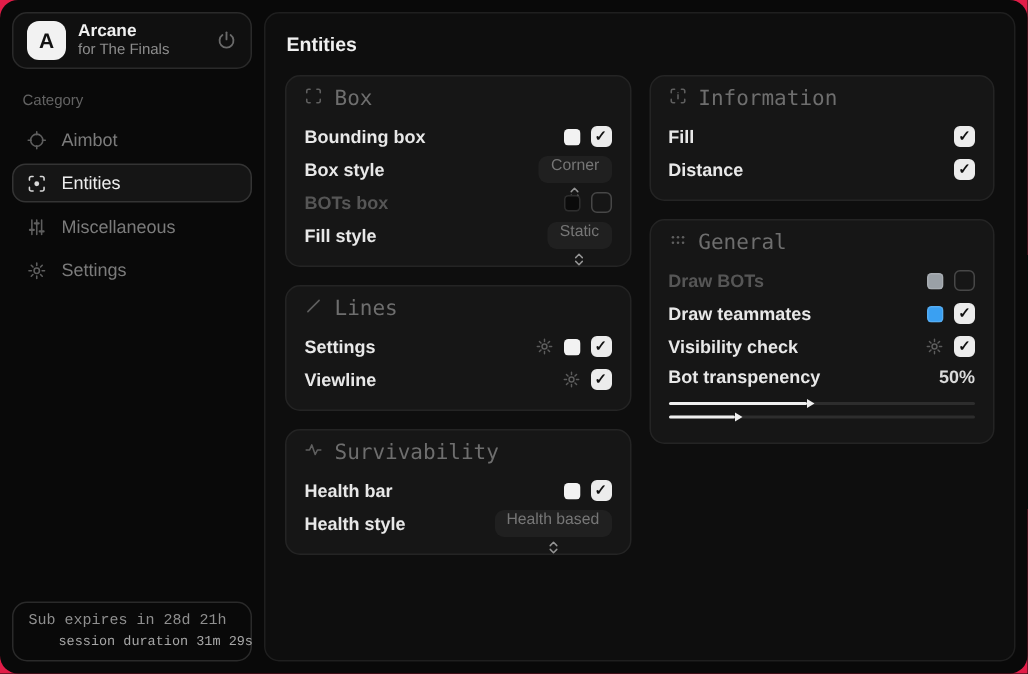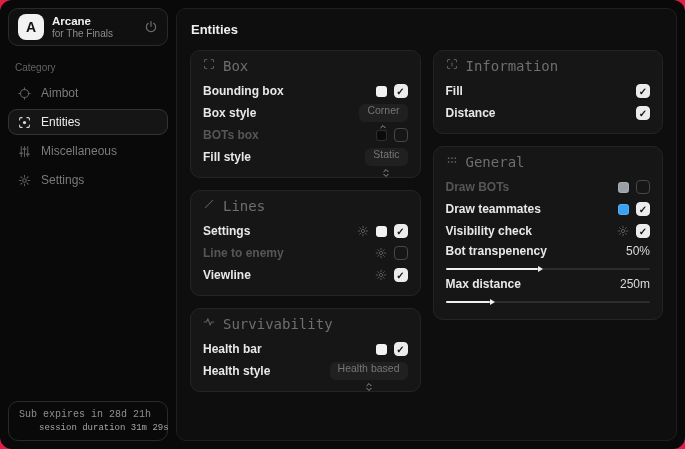--- a/index.html
+++ b/index.html
@@ -86,21 +86,21 @@
     color: #101010; font-size: 10px; font-weight: 700;
   }
   .gear-sm { color: #5c5c5c; display: flex; cursor: pointer; }
   .dropdown {
     background: #202020; border-radius: 6px; height: 18px;
     display: flex; align-items: center; gap: 8px; padding: 0 8px;
     color: #767676; font-size: 10.5px; cursor: pointer; flex-direction: column;
   }
   .dropdown .chev { display: flex; color: #939393; }
   .slider-row { display: flex; align-items: flex-start; height: 20px; margin-top: 2px; }
-  .slider-value { margin-left: auto; font-size: 12px; font-weight: 400; color: #dadada; }
+  .slider-value { margin-left: auto; font-size: 12px; font-weight: 700; color: #dadada; }
   .slider-track {
     position: relative; height: 2px; background: #2d2d2d; border-radius: 2px;
     margin: 4px 0 7px; cursor: pointer;
   }
   .slider-fill { position: absolute; left: 0; top: 0; bottom: 0; background: #f0f0f0; border-radius: 2px; }
   .slider-fill::after {
     content: ""; position: absolute; right: -5px; top: 50%; transform: translateY(-50%);
     border-left: 5px solid #f0f0f0; border-top: 3.5px solid transparent; border-bottom: 3.5px solid transparent;
   }
   svg { display: block; }
@@ -249,32 +249,20 @@
                 <svg width="12" height="12" viewBox="0 0 16 16" fill="none" stroke="currentColor" stroke-width="1.3" stroke-linecap="round">
                   <circle cx="8" cy="8" r="2.2"></circle>
                   <path d="M8 1.6v2M8 12.4v2M1.6 8h2M12.4 8h2M3.5 3.5l1.4 1.4M11.1 11.1l1.4 1.4M12.5 3.5l-1.4 1.4M4.9 11.1l-1.4 1.4"></path>
                 </svg>
               </span>
               <span class="swatch" style="background: rgb(242, 242, 242);"></span>
               <span class="checkbox checked"></span>
             </span>
           </div>
           <div class="row">
-            <span class="row-label disabled">Line to enemy</span>
-            <span class="controls">
-              <span class="gear-sm">
-                <svg width="12" height="12" viewBox="0 0 16 16" fill="none" stroke="currentColor" stroke-width="1.3" stroke-linecap="round">
-                  <circle cx="8" cy="8" r="2.2"></circle>
-                  <path d="M8 1.6v2M8 12.4v2M1.6 8h2M12.4 8h2M3.5 3.5l1.4 1.4M11.1 11.1l1.4 1.4M12.5 3.5l-1.4 1.4M4.9 11.1l-1.4 1.4"></path>
-                </svg>
-              </span>
-              <span class="checkbox"></span>
-            </span>
-          </div>
-          <div class="row">
             <span class="row-label">Viewline</span>
             <span class="controls">
               <span class="gear-sm">
                 <svg width="12" height="12" viewBox="0 0 16 16" fill="none" stroke="currentColor" stroke-width="1.3" stroke-linecap="round">
                   <circle cx="8" cy="8" r="2.2"></circle>
                   <path d="M8 1.6v2M8 12.4v2M1.6 8h2M12.4 8h2M3.5 3.5l1.4 1.4M11.1 11.1l1.4 1.4M12.5 3.5l-1.4 1.4M4.9 11.1l-1.4 1.4"></path>
                 </svg>
               </span>
               <span class="checkbox checked"></span>
             </span>
@@ -382,24 +370,20 @@
           </div>
 
           <div class="slider-row">
             <span class="row-label">Bot transpenency</span>
             <span class="slider-value">50%</span>
           </div>
           <div class="slider-track">
             <span class="slider-fill" style="width: 45%;"></span>
           </div>
 
-          <div class="slider-row">
-            <span class="row-label">Max distance</span>
-            <span class="slider-value">250m</span>
-          </div>
           <div class="slider-track">
             <span class="slider-fill" style="width: 22%;"></span>
           </div>
         </div>
       </div>
     </div>
   </div>
 </div>
 
 </body></html>

